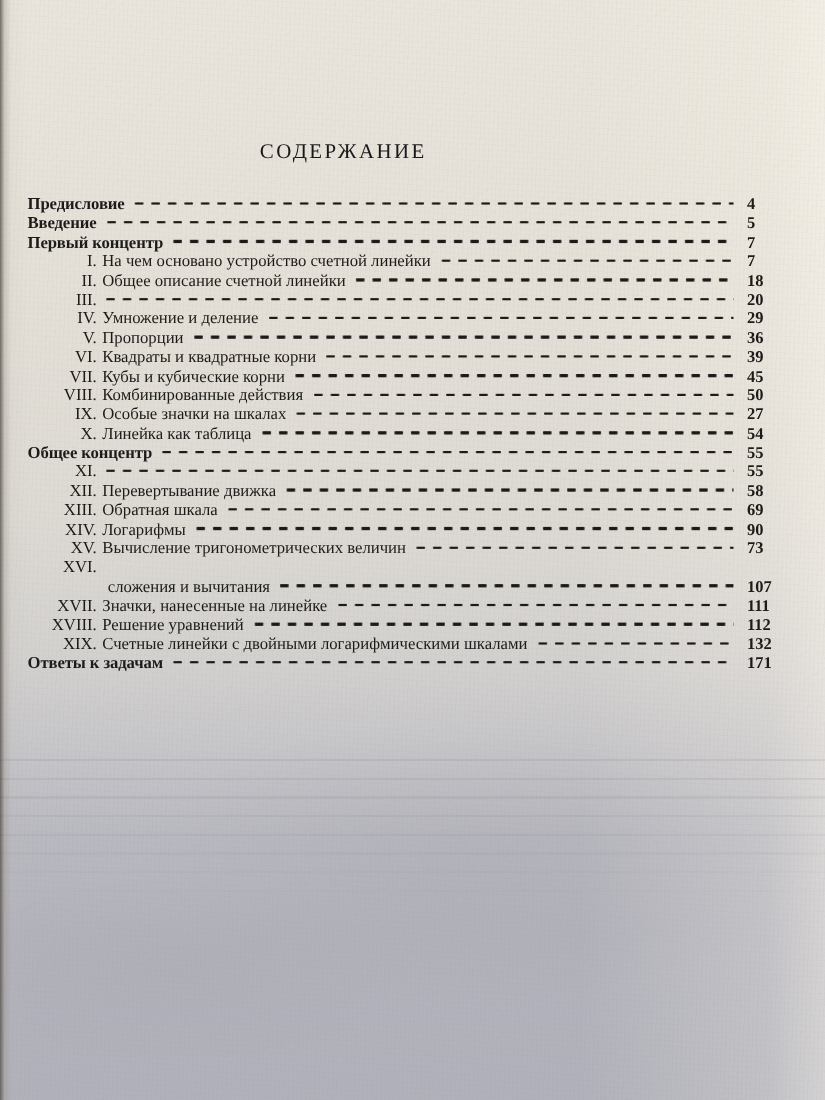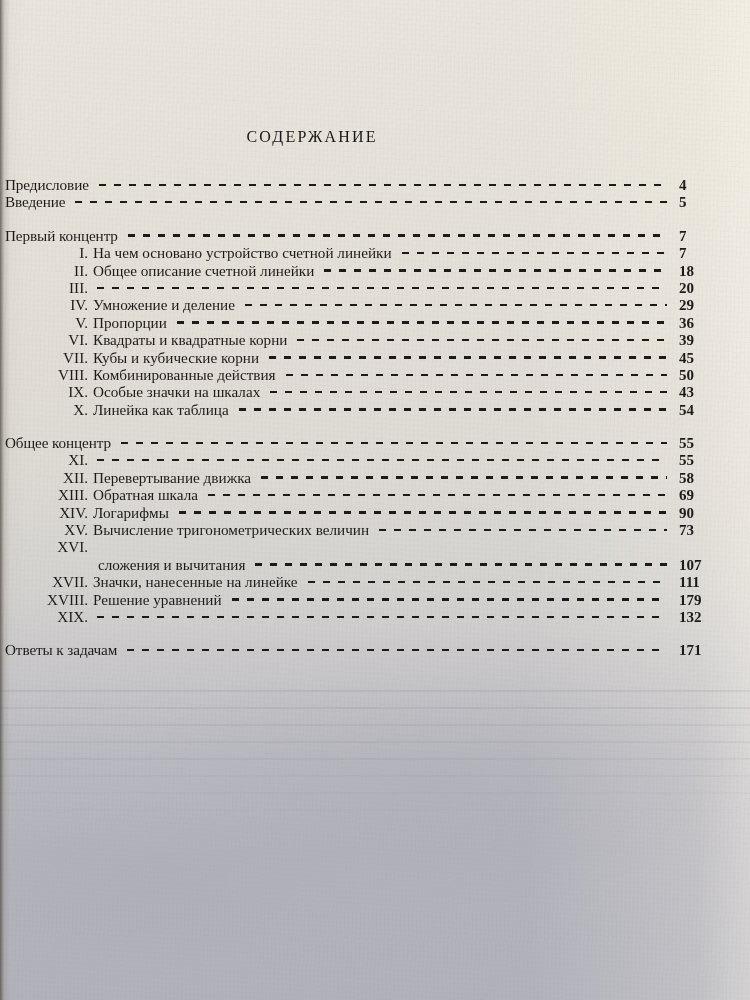--- a/index.html
+++ b/index.html
@@ -66,45 +66,45 @@
   }
 
   #content { position: absolute; inset: 0; }
 
   .toc-title {
     position: absolute;
     top: 128px;
     left: 0;
     width: 622px;
     text-align: center;
-    font-size: 16px;
+    font-size: 19px;
     letter-spacing: 2.2px;
     color: #19181a;
     text-indent: 2.2px;
   }
 
   .toc-body {
     position: absolute;
     top: 176px;
     left: 5px;
     width: 718px;
   }
 
   .row {
     display: flex;
     align-items: baseline;
     height: 17.4px;
     font-size: 15.2px;
     white-space: nowrap;
   }
-  .row.gap-before { margin-top: 16px; }
+  .row.gap-before { }
 
   
   .row.head .num,
-  .row.head .label { font-weight: normal; letter-spacing: -0.1px; }
+  .row.head .label { font-weight: bold; letter-spacing: -0.1px; padding-left: 20px; }
 
   .num {
     flex: 0 0 auto;
     width: 88px;
     text-align: right;
     padding-right: 5px;
     box-sizing: border-box;
     font-size: 15.2px;
   }
   .row.head .num { width: 0; padding: 0; }
@@ -227,21 +227,21 @@
         <div class="row">
           <span class="num">VIII.</span>
           <span class="label">Комбинированные действия</span>
           <span class="leader"></span>
           <span class="page-no">50</span>
         </div>
         <div class="row">
           <span class="num">IX.</span>
           <span class="label">Особые значки на шкалах</span>
           <span class="leader"></span>
-          <span class="page-no">43</span>
+          <span class="page-no">27</span>
         </div>
         <div class="row">
           <span class="num">X.</span>
           <span class="label">Линейка как таблица</span>
           <span class="leader"></span>
           <span class="page-no">54</span>
         </div>
         <div class="row head gap-before">
           <span class="num"></span>
           <span class="label">Общее концентр</span>
@@ -291,24 +291,25 @@
         <div class="row">
           <span class="num">XVII.</span>
           <span class="label">Значки, нанесенные на линейке</span>
           <span class="leader"></span>
           <span class="page-no">111</span>
         </div>
         <div class="row">
           <span class="num">XVIII.</span>
           <span class="label">Решение уравнений</span>
           <span class="leader"></span>
-          <span class="page-no">179</span>
+          <span class="page-no">112</span>
         </div>
         <div class="row">
           <span class="num">XIX.</span>
+          <span class="label">Счетные линейки с двойными логарифмическими шкалами</span>
           <span class="leader"></span>
           <span class="page-no">132</span>
         </div>
         <div class="row head gap-before">
           <span class="num"></span>
           <span class="label">Ответы к задачам</span>
           <span class="leader"></span>
           <span class="page-no">171</span>
         </div>
       </div>

